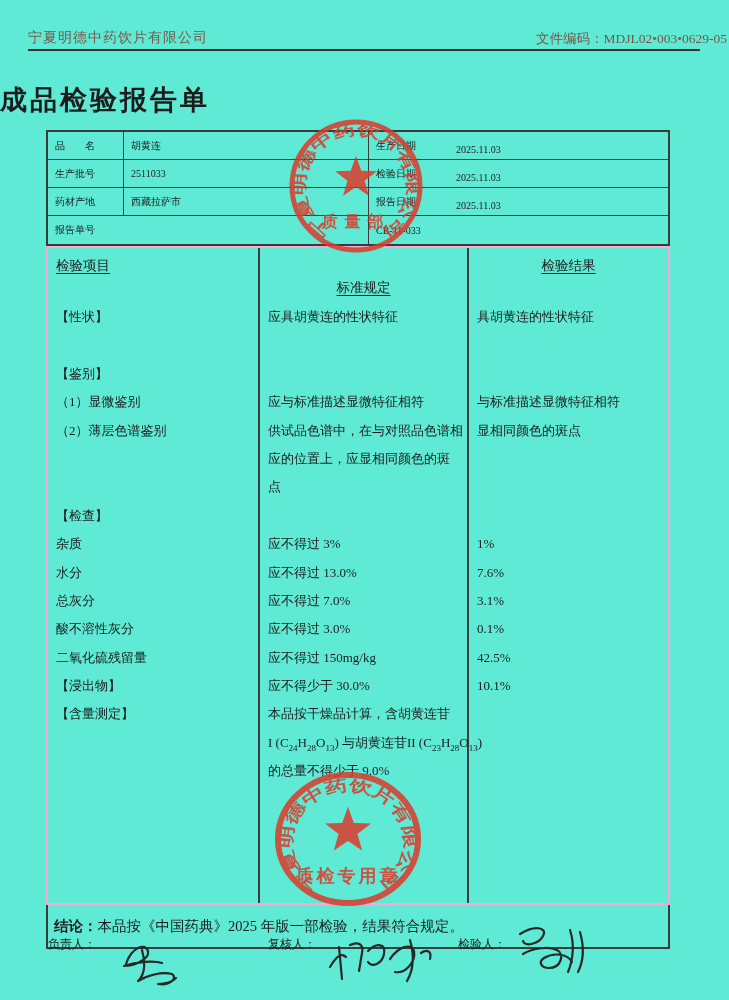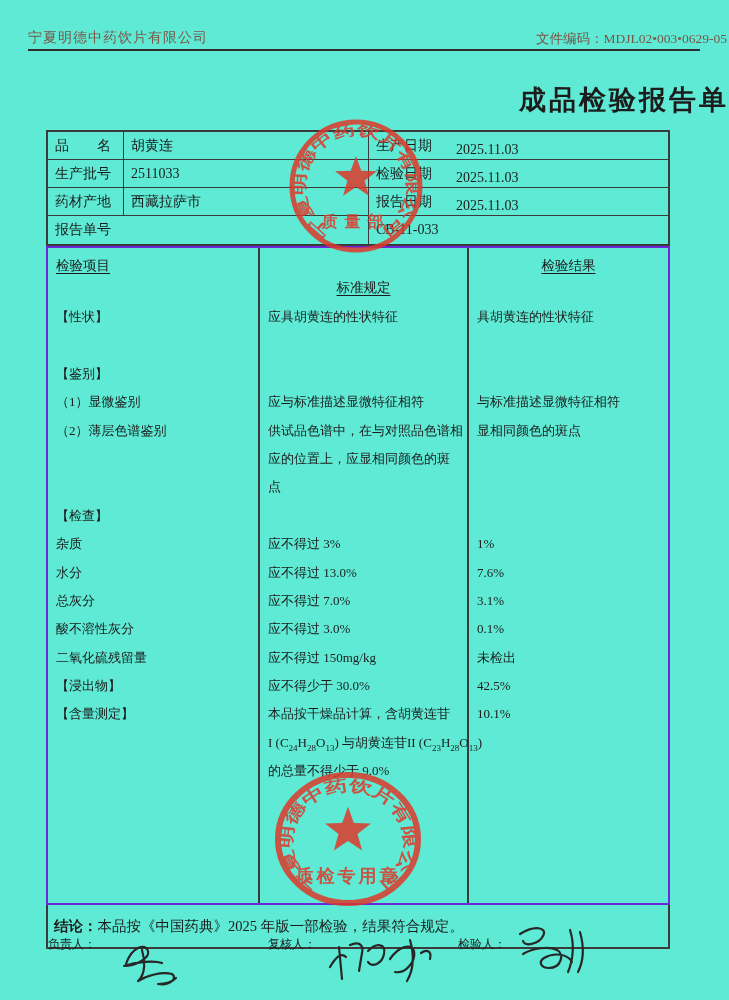--- a/index.html
+++ b/index.html
@@ -7,38 +7,38 @@
     position:relative; width:729px; height:1000px; background:#5eead4;
     font-family:"Liberation Serif","DejaVu Serif",serif; color:#1c1c1c;
     overflow:hidden;
     padding-left:28px;
   }
   
   .hdr-left{position:absolute; left:28px; top:29px; font-size:14px; color:#7a5748; letter-spacing:1px;}
   .hdr-right{position:absolute; right:30px; top:30px; font-size:13.5px; color:#7a5748;}
   .hdr-rule{position:absolute; left:28px; top:49px; width:672px; height:0; border-top:2px solid #2e2e2e;}
   
-  .title{position:absolute; left:0; top:82px; width:729px; text-align:right;
+  .title{position:absolute; left:0; top:82px; width:729px; text-align:left;
     font-size:27px; font-weight:bold; letter-spacing:3px;}
   
   .info-table{
     position:absolute; left:46px; top:130px; width:624px; height:116px;
     display:grid; grid-template-columns:76px 245px 1fr; grid-template-rows:repeat(4,1fr);
-    border:2px solid #3b3b3b; box-sizing:border-box; font-size:14px;
+    border:2px solid #3b3b3b; box-sizing:border-box; font-size:10px;
   }
   .info-cell{display:flex; align-items:center; padding-left:7px; border-bottom:1.5px solid #3b3b3b; box-sizing:border-box; white-space:nowrap;}
   .bR{border-right:1.5px solid #3b3b3b;}
   .rowlast{border-bottom:none;}
   .span2{grid-column:1 / 3;}
   .rl{display:inline-block; min-width:58px;}
   .rv{margin-left:22px; font-family:"Liberation Serif","DejaVu Serif",serif;margin-top:8px;}
   
   .main-table{
     position:absolute; left:46px; top:246px; width:624px; height:659px;
-    border:2px solid #6d28d9; box-sizing:border-box; font-size:13px;
+    border:2px solid #f9a8d4; box-sizing:border-box; font-size:13px;
   }
   .vline{position:absolute; top:0; bottom:0; width:1.5px; background:#3b3b3b;}
   .v1{left:210px;} .v2{left:419px;}
   .mhead{position:absolute; top:9px; height:20px; text-decoration:underline; text-underline-offset:3px; font-size:13.5px;}
   .mh1{left:8px; width:190px; text-align:left;}
   .mh2{left:212px; width:207px; text-align:center;margin-top:22px;}
   .mh3{left:421px; width:199px; text-align:center;}
   .mcol{position:absolute; top:55px; white-space:nowrap;}
   .mc1{left:8px;  width:198px;}
   .mc2{left:220px; width:196px;}
@@ -148,21 +148,20 @@
         <div class="ln">&nbsp;</div>
         <div class="ln">与标准描述显微特征相符</div>
         <div class="ln">显相同颜色的斑点</div>
         <div class="ln">&nbsp;</div>
         <div class="ln">&nbsp;</div>
         <div class="ln">&nbsp;</div>
         <div class="ln">1%</div>
         <div class="ln">7.6%</div>
         <div class="ln">3.1%</div>
         <div class="ln">0.1%</div>
-        <div class="ln">未检出</div>
         <div class="ln">42.5%</div>
         <div class="ln">10.1%</div>
         <div class="ln">&nbsp;</div>
         <div class="ln">&nbsp;</div>
       </div>
   </div>
 
   <div class="conclusion">
     <span class="clabel">结论：</span>
     <span>本品按《中国药典》2025 年版一部检验，结果符合规定。</span>

